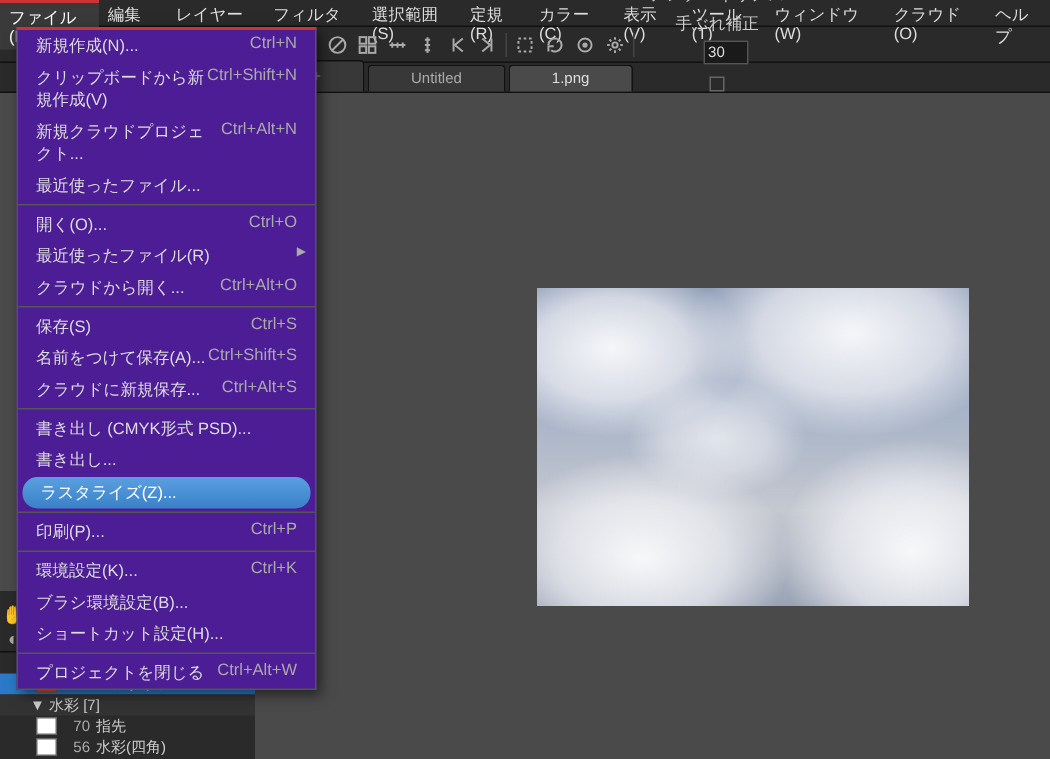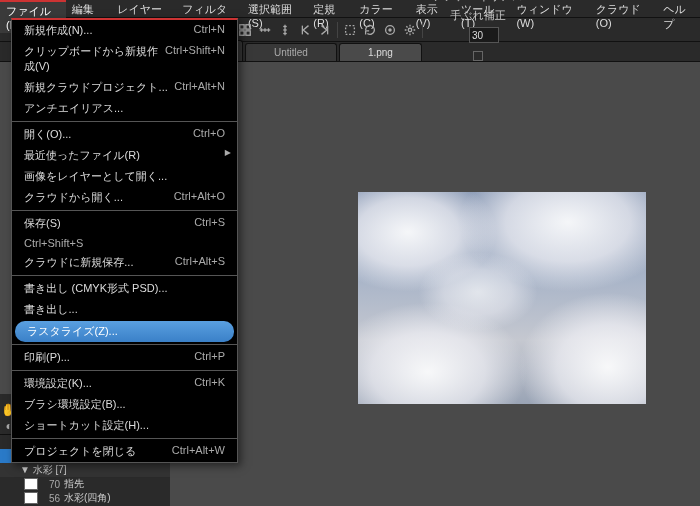--- a/index.html
+++ b/index.html
@@ -13,21 +13,21 @@
   .toolbar .sep { width: 1px; height: 16px; background: #444; margin: 0 2px; }
   .option-bar { display: flex; align-items: center; margin-left: 8px; gap: 4px; font-size: 11px; color: #ccc; flex-direction: column; }
   .option-bar input.num { width: 30px; height: 16px; background: #1a1a1a; border: 1px solid #555; color: #ddd; font-size: 10px; padding: 1px 2px; margin-left: 12px; }
   .option-bar .chk { width: 10px; height: 10px; border: 1px solid #666; display: inline-block; }
   .tabs { height: 20px; background: #2a2a2a; display: flex; align-items: flex-end; padding-left: 118px; border-bottom: 1px solid #111; font-size: 10px; }
   .tab { padding: 3px 28px; background: #383838; border: 1px solid #111; border-bottom: none; color: #aaa; border-radius: 3px 3px 0 0; margin-right: 2px; }
   .tab.active { background: #4a4a4a; color: #ddd; }
   .canvas-area { position: absolute; top: 62px; left: 0; right: 0; bottom: 0; background: #4a4a4a; }
   .image-canvas { position: absolute; left: 358px; top: 130px; width: 288px; height: 212px; background: linear-gradient(180deg, #8a9ab5 0%, #a8b4c8 40%, #c5c8d0 70%, #9aa4b5 100%); overflow: hidden; }
   .cloud { position: absolute; background: radial-gradient(ellipse, rgba(255,255,255,0.9) 0%, rgba(240,240,245,0.7) 40%, rgba(200,205,215,0) 70%); border-radius: 50%; }
-  .dropdown { position: absolute; top: 18px; left: 11px; width: 227px; background: #000000; border: 1px solid #555; border-top: 2px solid #c33; box-shadow: 3px 3px 8px rgba(0,0,0,0.5); z-index: 100; }
+  .dropdown { position: absolute; top: 18px; left: 11px; width: 200px; background: #4c1d95; border: 1px solid #555; border-top: 2px solid #c33; box-shadow: 3px 3px 8px rgba(0,0,0,0.5); z-index: 100; }
   .dropdown .item { display: flex; justify-content: space-between; padding: 3px 12px; font-size: 11px; color: #ddd; cursor: default; position: relative; }
   .dropdown .item.hl { background: linear-gradient(180deg, #5aa0e0 0%, #3a80c8 100%); border-radius: 10px; margin: 1px 3px; color: #fff; }
   .dropdown .sep { height: 1px; background: #555; margin: 2px 0; }
   .dropdown .item .arrow { position: absolute; right: 6px; font-size: 8px; color: #aaa; }
   .panel-area { position: absolute; left: 0; bottom: 0; width: 170px; height: 72px; background: #2a2a2a; border-top: 1px solid #111; font-size: 10px; }
   .panel-area .row { display: flex; align-items: center; height: 14px; padding-left: 24px; gap: 4px; }
   .panel-area .row.active { background: #2a7ac8; color: #fff; }
   .swatch { width: 14px; height: 12px; border: 1px solid #666; }
   .vtoolbar { position: absolute; left: 0; bottom: 72px; width: 18px; height: 40px; background: #2a2a2a; display: flex; flex-direction: column; align-items: center; justify-content: flex-end; }
   .vtoolbar div { width: 16px; height: 16px; display: flex; align-items: center; justify-content: center; color: #aaa; font-size: 12px; }
@@ -185,47 +185,44 @@
     </div>
     <div class="item">
       <span>クリップボードから新規作成(V)</span>
       <span style="color: rgb(170, 170, 170);">Ctrl+Shift+N</span>
     </div>
     <div class="item">
       <span>新規クラウドプロジェクト...</span>
       <span style="color: rgb(170, 170, 170);">Ctrl+Alt+N</span>
     </div>
     <div class="item">
-      <span>アンチエイリアス...</span>
+      <span>最近使ったファイル...</span>
       <span style="color: rgb(170, 170, 170);"></span>
     </div>
     <div class="sep"></div>
     <div class="item">
       <span>開く(O)...</span>
       <span style="color: rgb(170, 170, 170);">Ctrl+O</span>
     </div>
     <div class="item">
       <span>最近使ったファイル(R)</span>
       <span style="color: rgb(170, 170, 170);"></span>
       <span class="arrow">▶</span>
     </div>
     <div class="item">
-      <span>画像をレイヤーとして開く...</span>
-      <span style="color: rgb(170, 170, 170);"></span>
-    </div>
-    <div class="item">
       <span>クラウドから開く...</span>
       <span style="color: rgb(170, 170, 170);">Ctrl+Alt+O</span>
     </div>
     <div class="sep"></div>
     <div class="item">
       <span>保存(S)</span>
       <span style="color: rgb(170, 170, 170);">Ctrl+S</span>
     </div>
     <div class="item">
+      <span>名前をつけて保存(A)...</span>
       <span style="color: rgb(170, 170, 170);">Ctrl+Shift+S</span>
     </div>
     <div class="item">
       <span>クラウドに新規保存...</span>
       <span style="color: rgb(170, 170, 170);">Ctrl+Alt+S</span>
     </div>
     <div class="sep"></div>
     <div class="item">
       <span>書き出し (CMYK形式 PSD)...</span>
       <span style="color: rgb(170, 170, 170);"></span>

